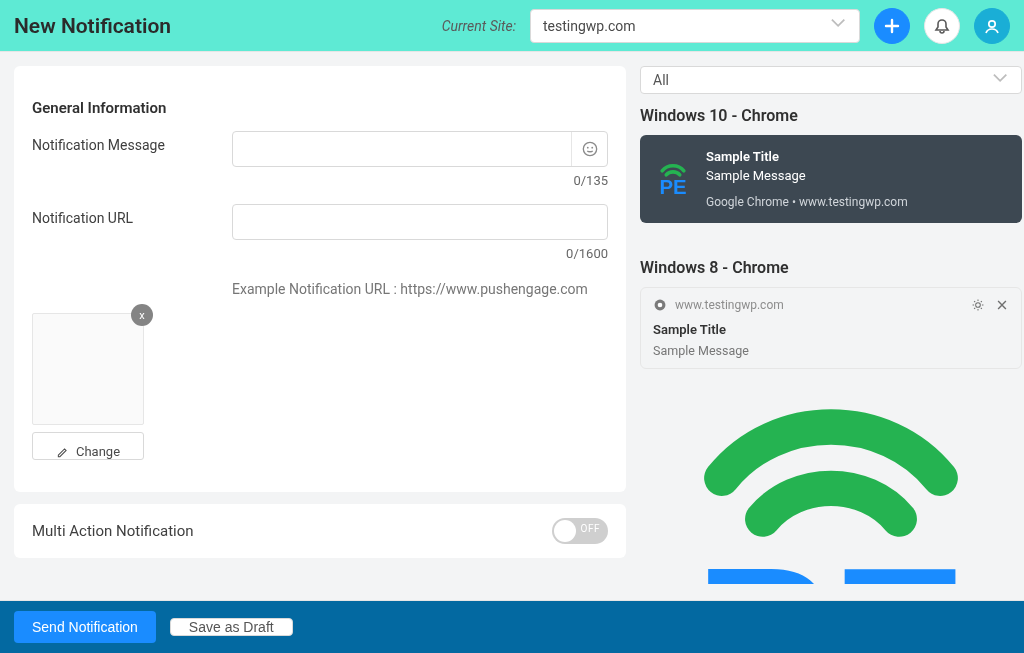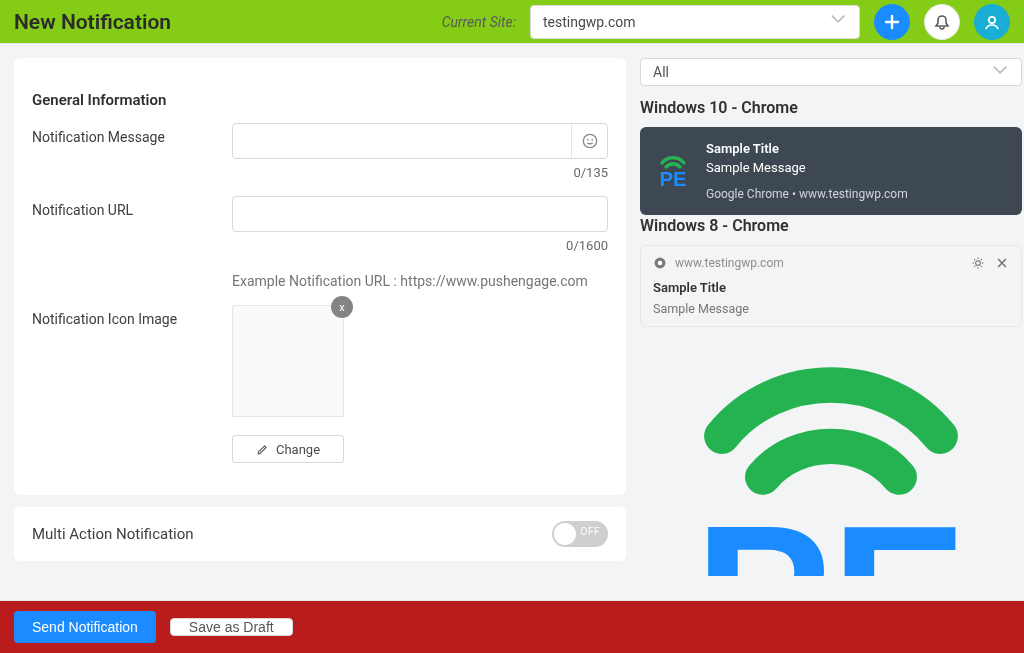--- a/index.html
+++ b/index.html
@@ -10,23 +10,23 @@
     width: 1024px;
     height: 653px;
     overflow: hidden;
   }
 
   
   .topbar {
     display: flex;
     align-items: center;
     padding: 8px 14px;
-    background: #84cc16;
+    background: #5eead4;
     border-bottom: 1px solid #e6e6e6;
-    height: 44px;
+    height: 52px;
     gap: 14px;
   }
   .topbar h1 {
     font-size: 21px;
     font-weight: 600;
     color: #2b2b2b;
     flex: 0 0 auto;
   }
   .topbar .spacer { flex: 1; }
   .topbar .site-label {
@@ -114,23 +114,23 @@
   .icon-image-frame {
     width:112px; height:112px; border:1px solid #e6e6e6; border-radius:2px; background:#fafafa;
     position:relative;
   }
   .icon-image-frame .close-bubble {
     position:absolute; top:-10px; right:-10px;
     width:22px; height:22px; border-radius:50%; background:#848484; color:#fff;
     display:flex; align-items:center; justify-content:center; font-size:11px; cursor:pointer;
   }
   .change-btn {
-    margin-top:18px; width:112px; height:28px;
+    margin-top:7px; width:112px; height:28px;
     border:1px solid #d9d9d9; border-radius:3px; background:#fff;
-    display:flex; align-items:center; justify-content:center; gap:6px;
+    display:flex; align-items:flex-end; justify-content:center; gap:6px;
     font-size:13px; color:#4a4a4a; cursor:pointer;
   }
 
   .toggle-card {
     display:flex; align-items:center; justify-content:space-between;
     background:#fff; border-radius:6px; padding:14px 18px;
   }
   .toggle-card .lbl { font-size:15px; color:#3f3f3f;}
   .toggle {
     width:56px; height:26px; border-radius:13px; background:#cfcfcf;
@@ -144,21 +144,21 @@
     position:absolute; right:8px; top:5px; font-size:10px; color:#fff; letter-spacing:0.5px;
   }
 
   
   .right-col { display:flex; flex-direction:column; gap:12px; overflow:hidden;}
   .right-col .filter-select {
     height:28px; border:1px solid #d9d9d9; border-radius:4px;
     display:flex; align-items:center; padding:0 12px; background:#fff; font-size:14px; color:#555;
   }
   .right-col .filter-select .chev { margin-left:auto; color:#bdbdbd;}
-  .preview-scroll { flex:1; overflow:hidden; display:flex; flex-direction:column; gap:1px;}
+  .preview-scroll { flex:1; overflow:hidden; display:flex; flex-direction:column; gap:35px;}
   .preview-block h3 { font-size:16px; font-weight:600; color:#303030; margin-bottom:10px;}
 
   
   .w10c {
     background:#3d4852; border-radius:6px; padding:14px 14px; color:#fff;
     display:flex; align-items:center; gap:14px;
   }
   .pe-logo { width:38px; height:38px; flex:0 0 auto; }
   .w10c .lines { display:flex; flex-direction:column; gap:4px; font-size:13px;}
   .w10c .t1 { font-weight:600;}
@@ -170,21 +170,21 @@
   }
   .w8c .row1 { display:flex; align-items:center; gap:8px; color:#8d8d8d; font-size:12px;}
   .w8c .row1 .tools { margin-left:auto; display:flex; gap:10px; color:#6f6f6f;}
   .w8c .st { font-weight:600; color:#333; margin-top:10px;}
   .w8c .sm { margin-top:6px; font-size:12.5px; color:#777;}
   .w8c-wrap { position:relative; }
 
   
   .bottom-bar {
     position:fixed; bottom:0; left:0; right:0;
-    background:#b91c1c; border-top:1px solid #e6e6e6;
+    background:#0369a1; border-top:1px solid #e6e6e6;
     padding:10px 14px; display:flex; gap:14px; align-items:center;
   }
   .btn-primary {
     background:#1a8cff; color:#fff; border:none; border-radius:4px;
     padding:8px 18px; font-size:14px; cursor:pointer;
   }
   .btn-secondary {
     background:#fff; color:#555; border:1px solid #d9d9d9; border-radius:4px;
     padding:0 18px; font-size:14px; cursor:pointer;
   }
@@ -298,21 +298,20 @@
         <div class="field-stack">
           <div class="input-wrap">
             <input type="text" value="" style="">
           </div>
           <span class="counter">0/1600</span>
           <span class="hint">Example Notification URL : https://www.pushengage.com</span>
         </div>
       </div>
 
       <div class="field-row icon-image-row">
-        <label>Notification Icon Image</label>
         <div class="icon-image-cell">
           <div class="icon-image-frame">
             <div class="close-bubble">x</div>
           </div>
           <div class="change-btn">
             <svg viewBox="0 0 18 18" width="14" height="14">
                 <use href="#pencil"></use>
               </svg>
             <span>Change</span>
           </div>

